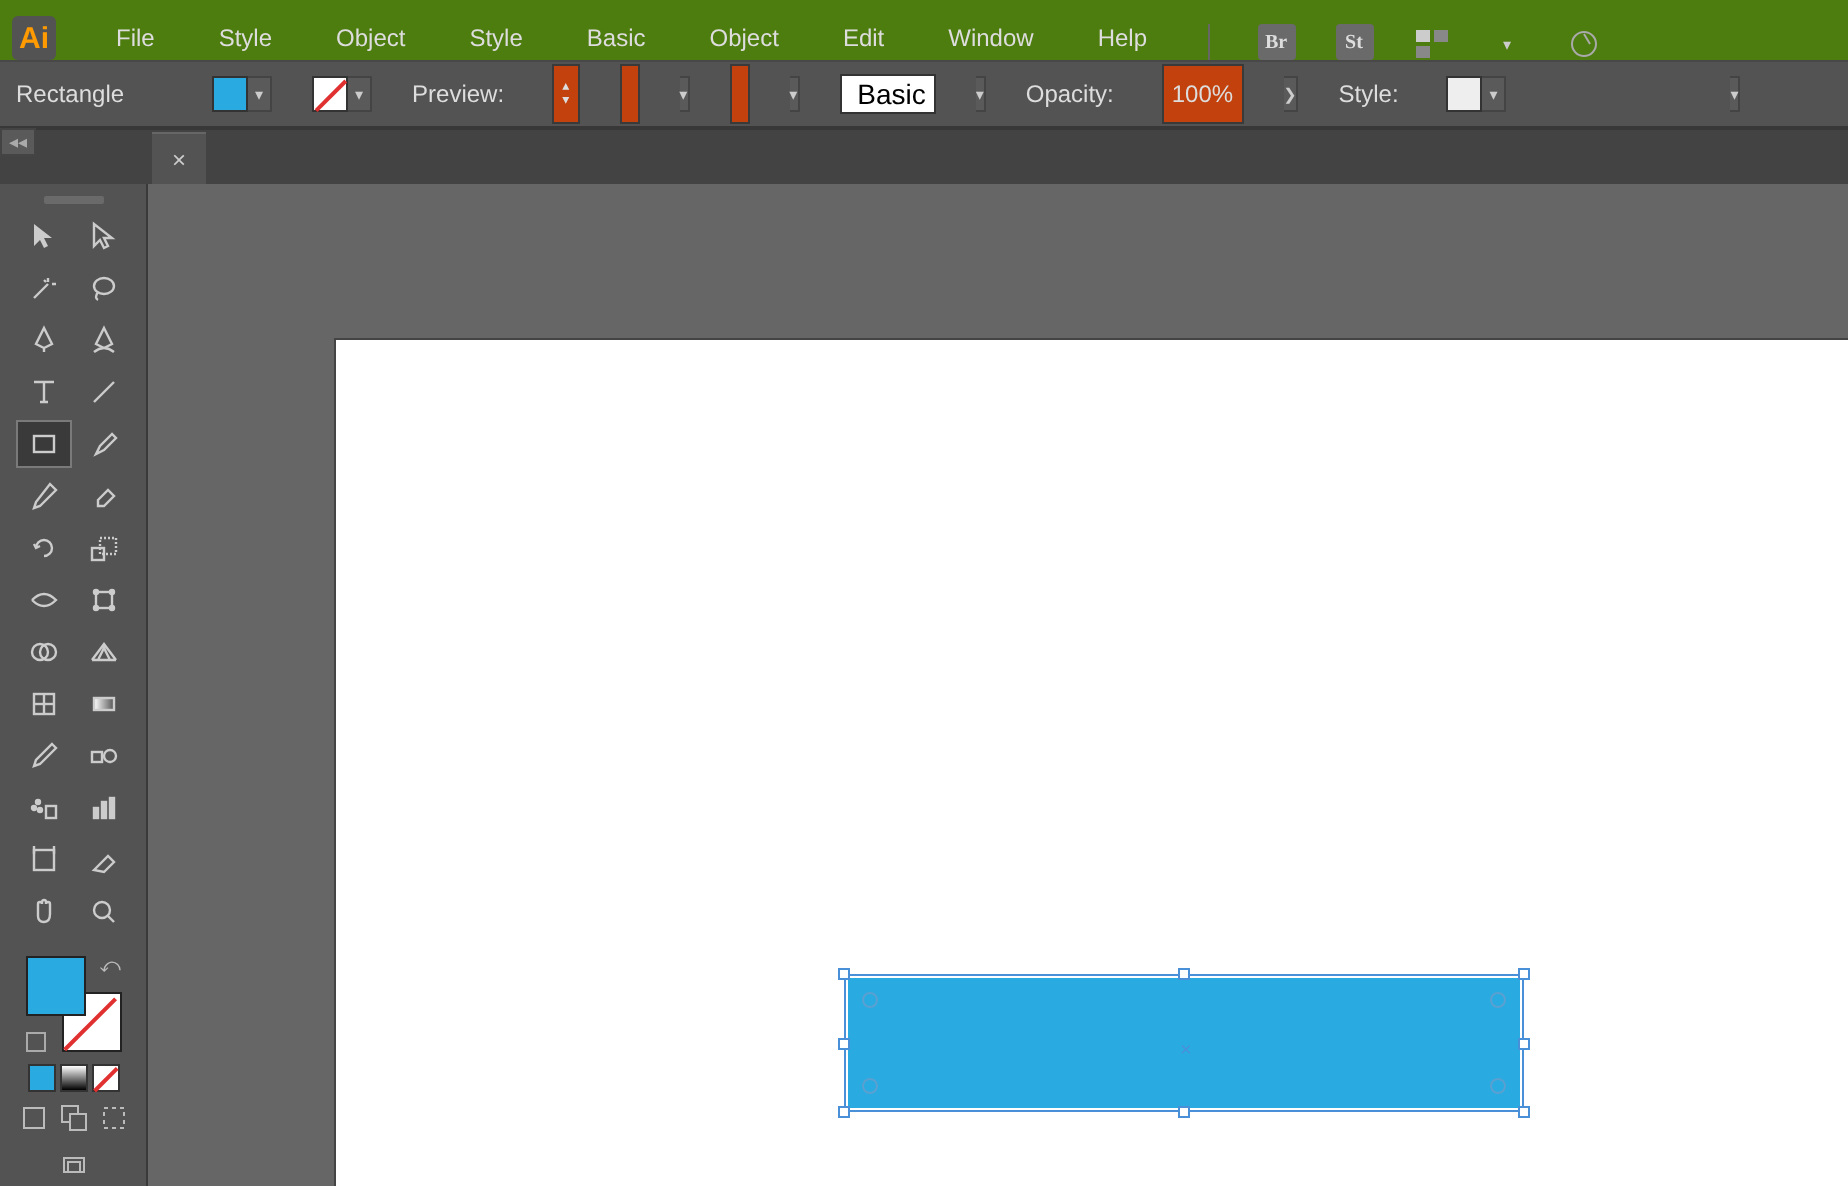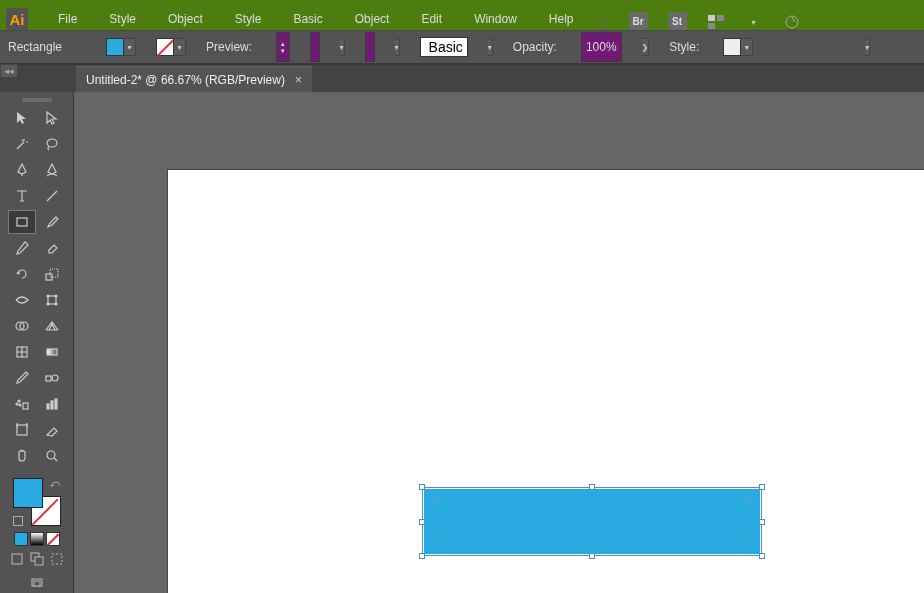--- a/index.html
+++ b/index.html
@@ -2,32 +2,32 @@
 <html><head>
 <meta charset="utf-8">
 <style>
 * { margin: 0; padding: 0; box-sizing: border-box; font-family: "Segoe UI", Arial, sans-serif; }
 body { background: #535353; width: 924px; height: 593px; overflow: hidden; color: #ccc; font-size: 12px; }
 
 .menubar { height: 30px; background: #4d7c0f; display: flex; align-items: flex-end; padding: 0 6px; gap: 12px; }
 .ai-logo { width: 22px; height: 22px; background: #535353; color: #ff9a00; font-weight: bold; font-size: 15px; display: flex; align-items: center; justify-content: center; border-radius: 3px; margin-right: 8px; }
 .menu-item { padding: 4px 10px; color: #ddd; cursor: pointer; }
 .menu-spacer { width: 1px; height: 18px; background: #666; margin: 0 8px; }
-.app-icon { width: 19px; height: 18px; background: #6a6a6a; color: #ddd; font-size: 10px; font-weight: bold; display: flex; align-items: center; justify-content: center; border-radius: 2px; margin: 0 4px; }
+.app-icon { width: 19px; height: 18px; background: #6a6a6a; color: #ddd; font-size: 10px; font-weight: bold; display: flex; align-items: center; justify-content: center; border-radius: 2px; margin: 0 4px; font-family: Liberation Serif, serif; }
 .menu-extra { width: 18px; height: 16px; display: flex; align-items: center; justify-content: center; margin: 0 4px; cursor: pointer; }
 
 .controlbar { height: 34px; background: #535353; border-top: 1px solid #484848; border-bottom: 1px solid #383838; display: flex; align-items: center; padding: 0 8px; gap: 20px; }
 .ctrl-label { color: #ddd; font-size: 12px; padding-right: 4px; }
 .swatch-drop { display: flex; align-items: center; }
 .swatch { width: 18px; height: 18px; border: 1px solid #333; }
 .swatch.blue { background: #29abe2; }
 .swatch.nostroke { background: #fff; position: relative; }
 .swatch.nostroke::after { content: ""; position: absolute; width: 130%; height: 2px; background: #e03030; top: 50%; left: -15%; transform: rotate(-45deg); }
 .drop-arrow { width: 12px; height: 18px; border: 1px solid #444; border-left: none; display: flex; align-items: center; justify-content: center; color: #ccc; font-size: 8px; background: #5a5a5a; cursor: pointer; }
-.ctrl-field { height: 20px; background: #701a75; border: 1px solid #3a3a3a; color: #ddd; padding: 14px 4px; }
+.ctrl-field { height: 20px; background: #c2410c; border: 1px solid #3a3a3a; color: #ddd; padding: 14px 4px; }
 .field-50 { width: 50px; }
 .field-80 { width: 80px; }
 .brush-box { width: 90px; height: 20px; background: #fff; border: 1px solid #333; display: flex; align-items: center; padding: 0 4px; }
 .brush-line { flex: 1; height: 3px; background: #000; }
 .brush-label { color: #000; font-size: 14px; margin-left: 4px; }
 .ctrl-icon { width: 24px; height: 24px; display: flex; align-items: center; justify-content: center; color: #bbb; cursor: pointer; border: 1px solid transparent; }
 .ctrl-sep { width: 1px; height: 22px; background: #444; margin: 0 2px; }
 
 .tabbar { height: 28px; background: #434343; display: flex; align-items: flex-end; padding-left: 76px; border-top: 1px solid #383838; }
 .collapse-handle { position: absolute; left: 0; top: 64px; width: 18px; height: 14px; background: #5a5a5a; color: #aaa; font-size: 9px; display: flex; align-items: center; justify-content: center; cursor: pointer; border: 1px solid #444; }
@@ -181,21 +181,20 @@
         <rect x="4" y="4" width="3" height="8" fill="#bbb"></rect>
         <rect x="9" y="4" width="3" height="5" fill="#bbb"></rect>
       </svg>
     </div>
 </div>
 
 <div class="collapse-handle">◂◂</div>
 
 <div class="tabbar">
   <div class="doc-tab">
-    <span>Untitled-2* @ 66.67% (RGB/Preview)</span>
     <span class="tab-close">×</span>
   </div>
 </div>
 
 <div class="workspace">
 
   <div class="toolbox">
     <div class="tool-grip"></div>
     <div class="tool-grid">
       <div class="tool">

